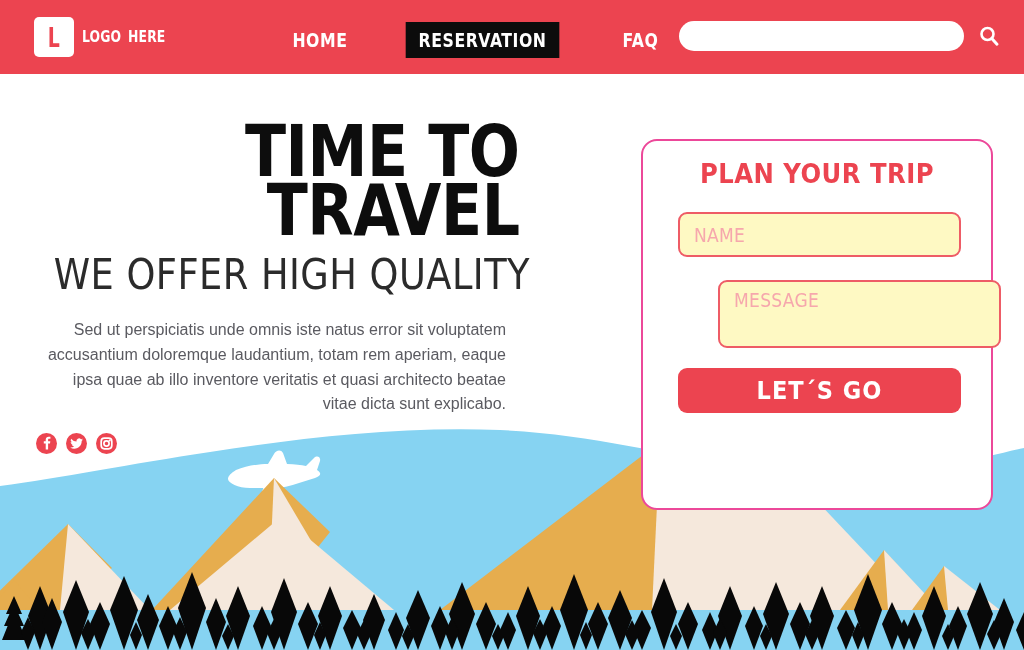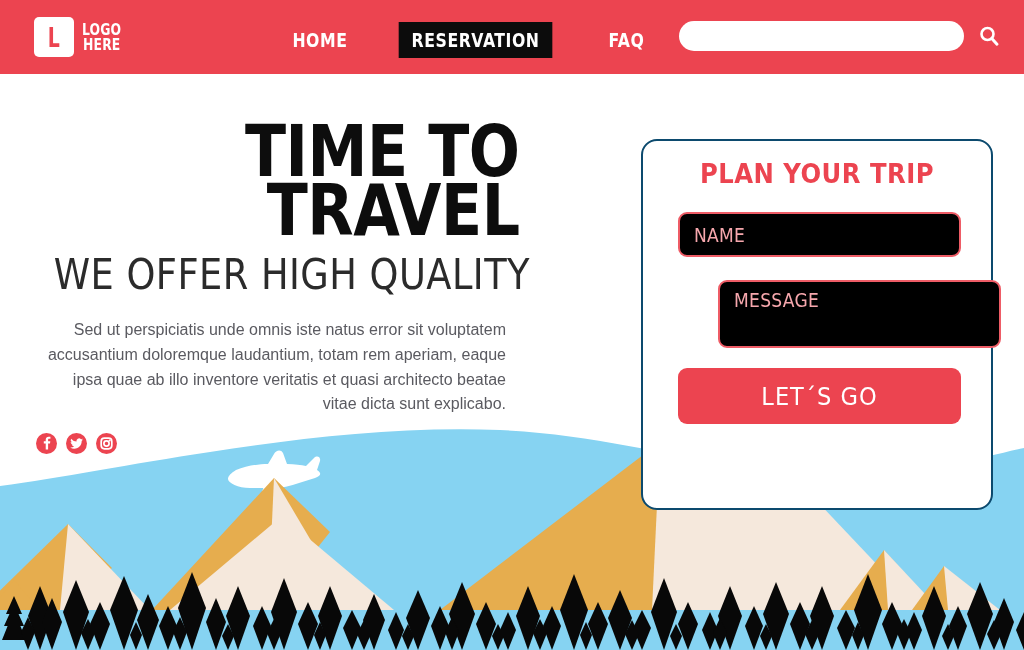--- a/index.html
+++ b/index.html
@@ -53,42 +53,42 @@
     color: #ec4450;
     font-family: "Liberation Sans Narrow", "DejaVu Sans Condensed", "Liberation Sans", sans-serif;
     font-weight: bold;
     font-size: 27px;
     line-height: 1;
     transform: scaleX(0.78);
     letter-spacing: 0px;
   }
   .logo-text {
     display: flex;
-    flex-direction: column;
+    flex-direction: row;
     justify-content: center;
     line-height: 0.96;
     align-items: center;
   }
   .logo-text span {
     color: #ffffff;
     font-family: "Liberation Sans Narrow", "DejaVu Sans Condensed", "Liberation Sans", sans-serif;
     font-weight: bold;
     font-size: 16px;
     letter-spacing: 0.2px;
     transform: scaleX(0.86);
     transform-origin: left center;
   }
 
   .nav {
     position: absolute;
     left: 280px;
     top: 22px;
     display: flex;
     align-items: center;
-    gap: 10px;
+    gap: 17px;
   }
   .nav-item {
     color: #ffffff;
     font-family: "Liberation Sans Narrow", "DejaVu Sans Condensed", "Liberation Sans", sans-serif;
     font-weight: bold;
     font-size: 19px;
     letter-spacing: 0.6px;
     text-transform: uppercase;
     padding: 7px 10px;
     cursor: pointer;
@@ -191,21 +191,21 @@
   }
 
   
   .form-panel {
     position: absolute;
     left: 641px;
     top: 139px;
     width: 352px;
     height: 371px;
     background: #ffffff;
-    border: 2px solid #0c4a6e;
+    border: 2px solid #ec4899;
     border-radius: 16px;
     z-index: 35;
     padding: 0 35px;
   }
   .form-title {
     margin-top: 17px;
     text-align: center;
     color: #ec4450;
     font-family: "Liberation Sans Narrow", "DejaVu Sans Condensed", "Liberation Sans", sans-serif;
     font-weight: bold;
@@ -214,21 +214,21 @@
   }
   .field {
     margin-top: 23px;
     width: 283px;
     height: 45px;
     border: 2px solid #ee5c66;
     border-radius: 9px;
     display: flex;
     align-items: center;
     padding: 12px 14px;
-    background: #000000;
+    background: #fef9c3;
     position: relative;
   }
   .field input {
     border: none;
     outline: none;
     background: transparent;
     width: 100%;
     height: 100%;
     font-family: "Liberation Sans Narrow", "DejaVu Sans Condensed", "Liberation Sans", sans-serif;
     font-size: 19px;
@@ -280,27 +280,27 @@
     line-height: 1.2;
   }
   .field.msg textarea::placeholder {
     color: #f6a7ad;
     opacity: 1;
   }
 
   .go-btn {
     margin-top: 20px;
     width: 283px;
-    height: 56px;
+    height: 45px;
     background: #ec4450;
     border: none;
     border-radius: 9px;
     color: #ffffff;
     font-family: "Liberation Sans Narrow", "DejaVu Sans Condensed", "Liberation Sans", sans-serif;
-    font-weight: normal;
+    font-weight: bold;
     font-size: 25px;
     letter-spacing: 1px;
     cursor: pointer;
   }
 
   
   .scene {
     position: absolute;
     left: 0;
     bottom: 0;

